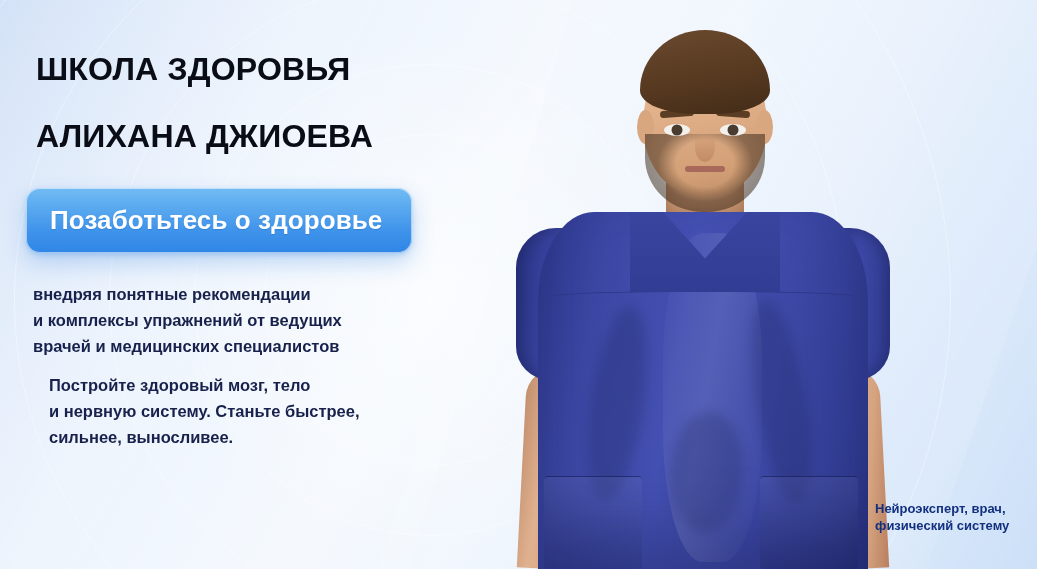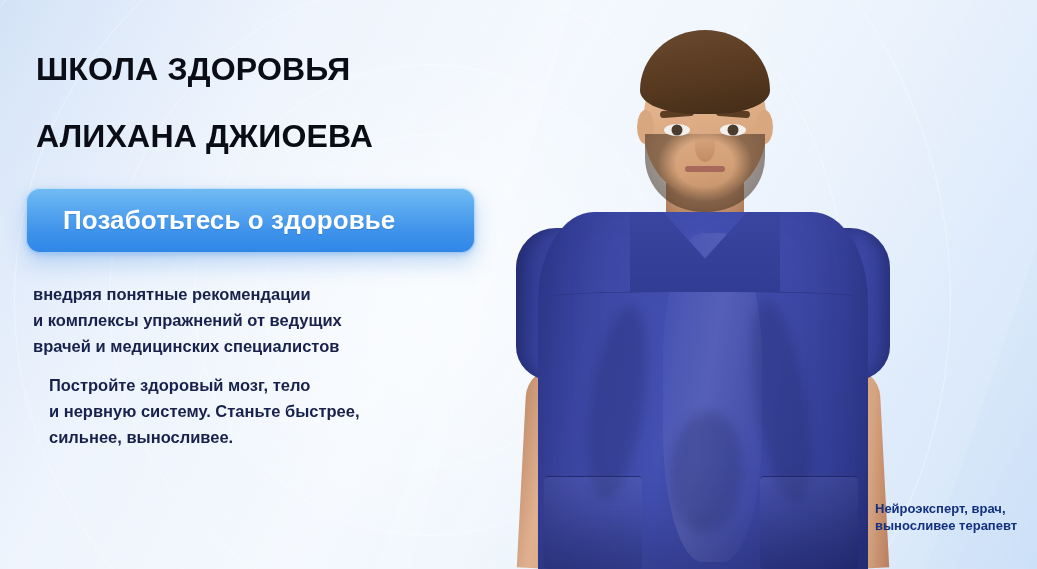--- a/index.html
+++ b/index.html
@@ -70,24 +70,24 @@
     position:absolute;left:36px;top:36px;width:480px;
     margin:0;
     font-size:32px;line-height:67px;
     font-weight:700;letter-spacing:.2px;
     color:#0a0d15;
     white-space:pre-line;
   }
 
   #cta{
     position:absolute;left:26px;top:188px;
-    width:449px;height:65px;
+    width:386px;height:65px;
     border:none;border-radius:14px;
     display:flex;align-items:center;
-    padding:0 0 0 37px;
+    padding:0 0 0 24px;
     box-sizing:border-box;
     background:linear-gradient(180deg,#72bcf4 0%,#5aa9f0 30%,#3f93ea 66%,#2f86e6 100%);
     box-shadow:
       0 0 0 1px rgba(255,255,255,.55) inset,
       0 10px 22px rgba(64,140,225,.30),
       0 2px 5px rgba(64,140,225,.25);
     cursor:pointer;
     font-family:inherit;
   }
   #cta .cta-label{
@@ -289,15 +289,15 @@
     <p id="para1" class="para">внедряя понятные рекомендации
 и комплексы упражнений от ведущих
 врачей и медицинских специалистов</p>
 
     <p id="para2" class="para">Постройте здоровый мозг, тело
 и нервную систему. Станьте быстрее,
 сильнее, выносливее.</p>
   </div>
 
   <p id="caption">Нейроэксперт, врач,
-выносливее терапевт</p>
+физический систему</p>
 
 </div>
 
 </body></html>

